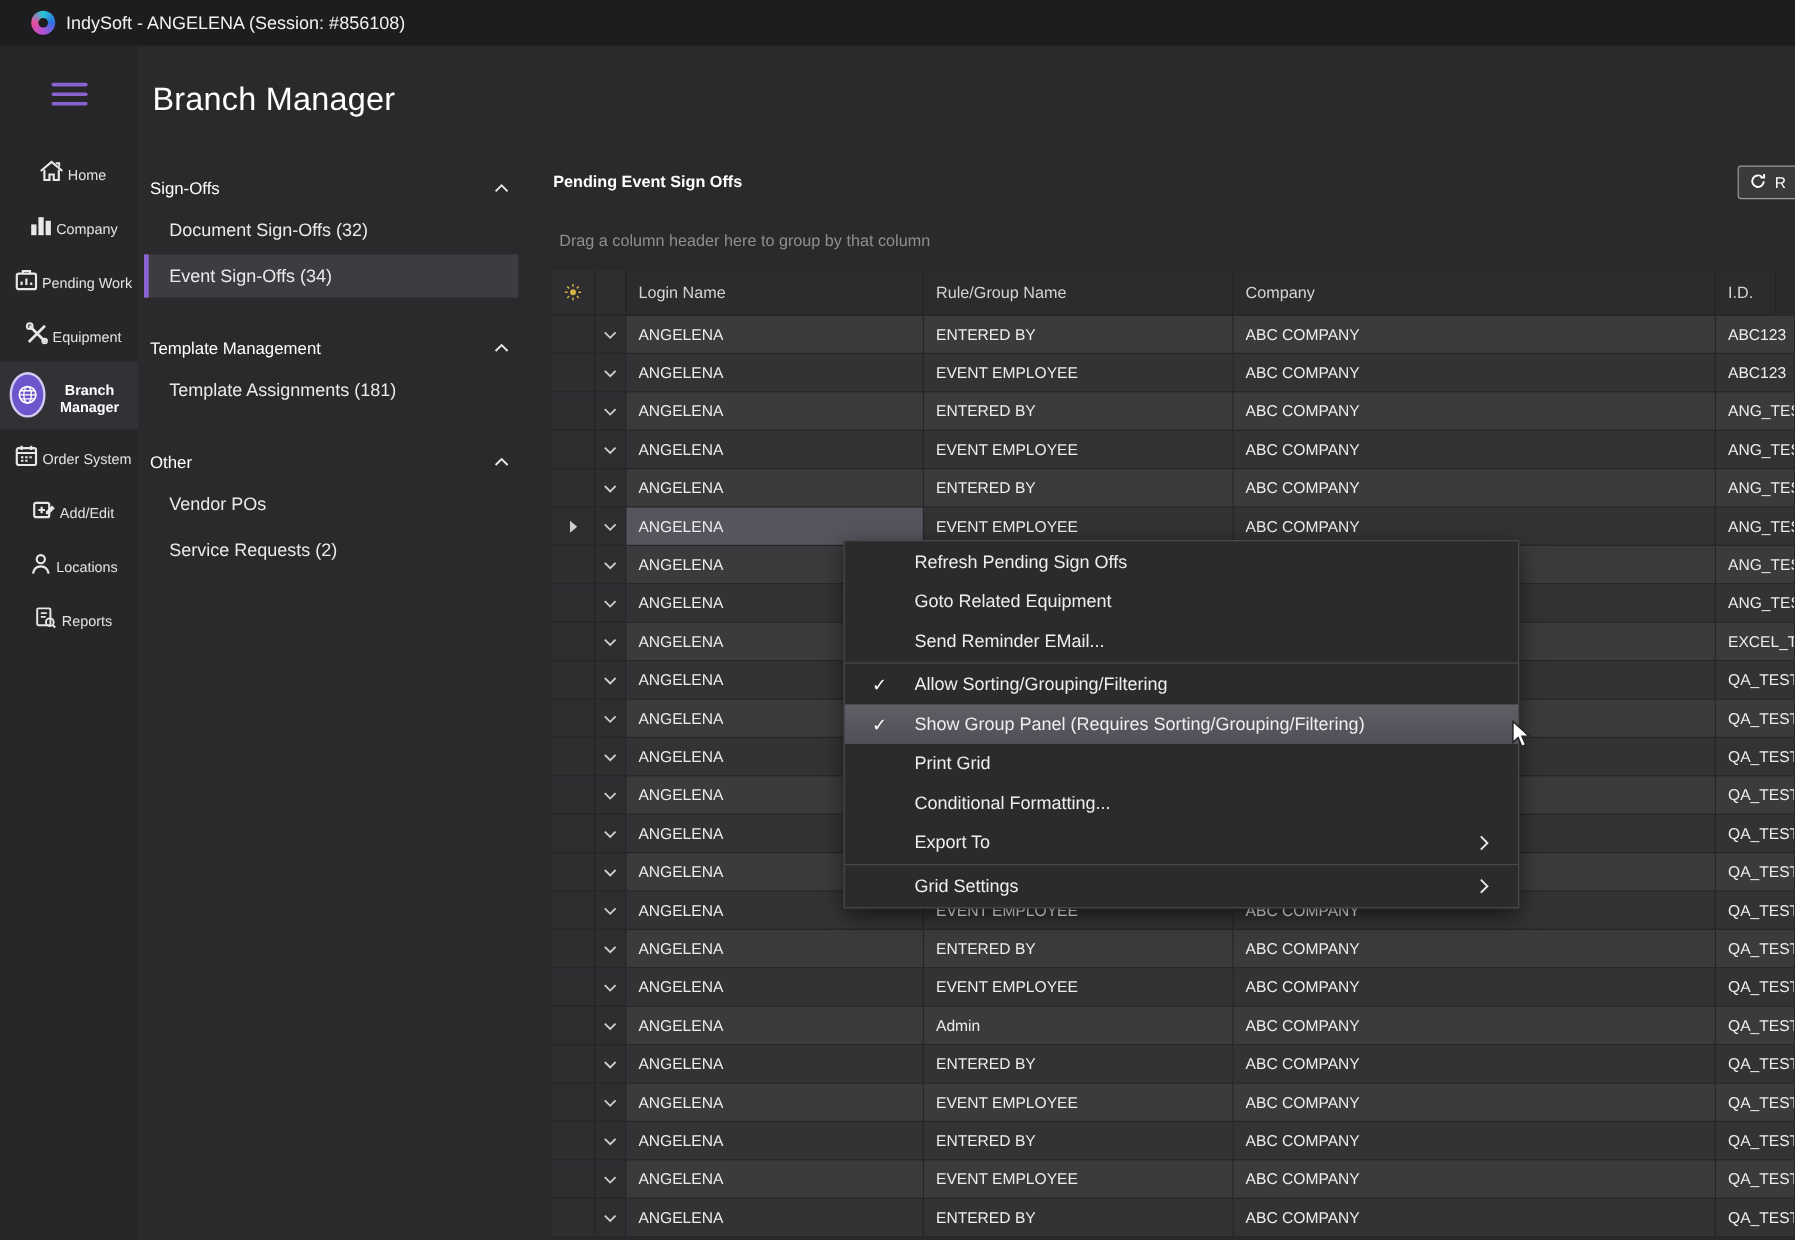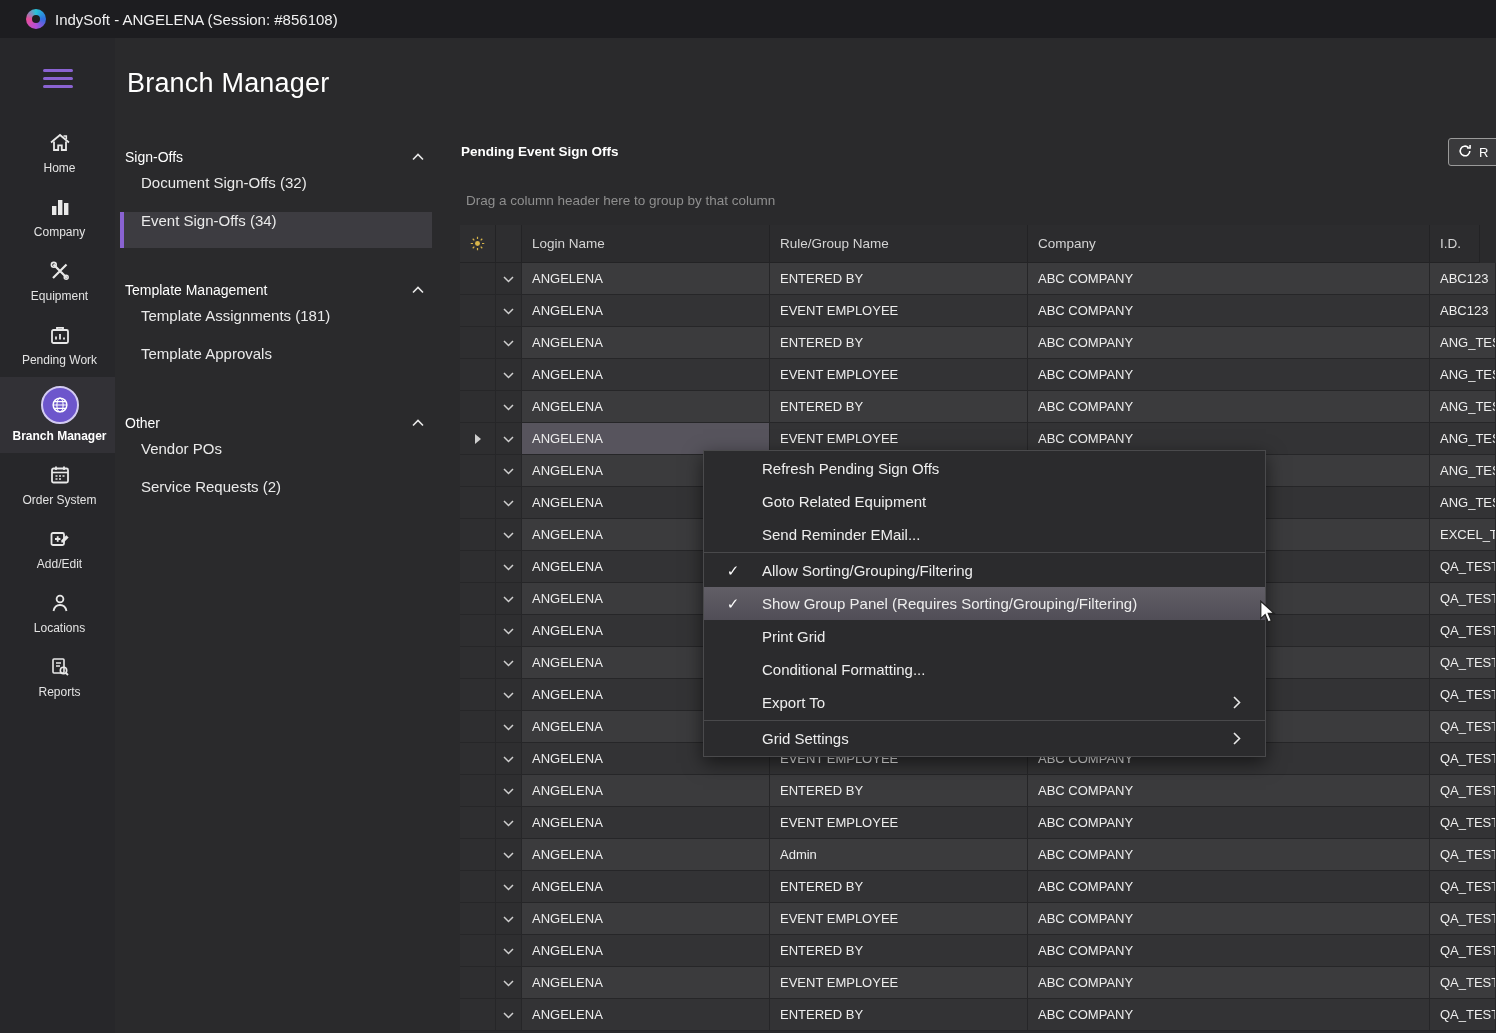--- a/index.html
+++ b/index.html
@@ -14,21 +14,21 @@
     position:relative; }
   .app-logo::after { content:""; position:absolute; left:6px; top:6px; width:8px; height:8px;
     border-radius:50%; background:#1d1d20; }
   .app-title { color:#f1f1f1; font-size:15px; }
 
   
   .sidebar { position:absolute; left:0; top:38px; bottom:0; width:115px; background:#27272a;
     display:flex; flex-direction:column; align-items:stretch; z-index:4; }
   .hamburger { width:30px; margin:26px auto 28px auto; cursor:pointer; }
   .hamburger div { height:3px; background:#8a63d2; border-radius:2px; margin:5px 0; }
-  .sb-item { display:flex; flex-direction:column; align-items:center; justify-content:center;
+  .sb-item { display:flex; flex-direction:row; align-items:center; justify-content:center;
     padding:9px 4px 10px 8px; cursor:pointer; text-align:center; }
   .sb-item.active { background:#323136; }
   .sb-icon { width:26px; height:26px; display:flex; align-items:center; justify-content:center; }
   .sb-icon svg { width:24px; height:24px; }
   .sb-icon-active { width:38px; height:38px; border-radius:50%; background:#6d56cc;
     border:2px solid #d3cbf2; }
   .sb-icon-active svg { width:22px; height:22px; }
   .sb-label { color:#e3e3e3; font-size:12px; margin-top:5px; line-height:14px; }
   .sb-item.active .sb-label { color:#ffffff; font-weight:bold; }
 
@@ -36,21 +36,21 @@
   .page-title { position:absolute; left:127px; top:68px; color:#ffffff; font-size:27px;
     font-weight:400; letter-spacing:.2px; }
 
   
   .nav-panel { position:absolute; left:120px; top:142px; width:312px; }
   .nav-sec-header { display:flex; justify-content:space-between; align-items:center;
     height:30px; color:#ffffff; font-weight:normal; font-size:14px; padding:0 8px 0 5px;
     cursor:pointer; }
   .nav-sec-header:not(:first-child) { margin-top:27px; }
   .nav-chevron { display:flex; }
-  .nav-item { height:36px; display:flex; padding-left:17px;
+  .nav-item { height:36px; display:flex; align-items:center; padding-left:17px;
     font-size:15px; color:#eaeaea; margin-top:2px; cursor:pointer; border-left:4px solid transparent; }
   .nav-item.selected { background:#3d3c41; border-left:4px solid #8a63d2; }
 
   
   .grid-wrap { position:absolute; left:460px; top:135px; right:0; bottom:0; }
   .grid-title { position:absolute; left:1px; top:9px; color:#ffffff; font-size:13.5px;
     font-weight:bold; }
   .refresh-btn { position:absolute; top:3px; right:-64px; width:112px; height:28px;
     background:#3a3a3c; border:1px solid #9a9a9a; border-radius:3px; color:#ffffff;
     display:flex; align-items:center; gap:7px; padding:0 9px; font-size:13px; cursor:pointer;
@@ -121,36 +121,36 @@
             <rect x="4" y="11" width="4.4" height="9" fill="#e8e8e8"></rect>
             <rect x="10" y="5" width="4.4" height="15" fill="#e8e8e8"></rect>
             <rect x="16" y="8" width="4.4" height="12" fill="#e8e8e8"></rect>
           </svg>
         </span>
         <span class="sb-label">Company</span>
       </div>
       <div class="sb-item">
         <span class="sb-icon">
           <svg viewBox="0 0 24 24">
+            <rect x="4" y="7" width="16" height="13" rx="1.5" fill="none" stroke="#e8e8e8" stroke-width="1.8"></rect>
+            <path d="M9 7V4.8h6V7" stroke="#e8e8e8" stroke-width="1.8" fill="none"></path>
+            <path d="M8 16.5v-3M12 16.5v-5.5M16 16.5v-2" stroke="#e8e8e8" stroke-width="1.8"></path>
+          </svg>
+        </span>
+        <span class="sb-label">Pending Work</span>
+      </div>
+      <div class="sb-item">
+        <span class="sb-icon">
+          <svg viewBox="0 0 24 24">
             <path d="M5.5 5.5 19 19M18.5 5.5 5 19" stroke="#e8e8e8" stroke-width="2.2" fill="none"></path>
             <circle cx="5.8" cy="5.8" r="2.4" fill="none" stroke="#e8e8e8" stroke-width="1.6"></circle>
             <circle cx="18.2" cy="18.2" r="2" fill="none" stroke="#e8e8e8" stroke-width="1.4"></circle>
           </svg>
         </span>
         <span class="sb-label">Equipment</span>
-      </div>
-      <div class="sb-item">
-        <span class="sb-icon">
-          <svg viewBox="0 0 24 24">
-            <rect x="4" y="7" width="16" height="13" rx="1.5" fill="none" stroke="#e8e8e8" stroke-width="1.8"></rect>
-            <path d="M9 7V4.8h6V7" stroke="#e8e8e8" stroke-width="1.8" fill="none"></path>
-            <path d="M8 16.5v-3M12 16.5v-5.5M16 16.5v-2" stroke="#e8e8e8" stroke-width="1.8"></path>
-          </svg>
-        </span>
-        <span class="sb-label">Pending Work</span>
       </div>
       <div class="sb-item active">
         <span class="sb-icon sb-icon-active">
           <svg viewBox="0 0 24 24">
             <circle cx="12" cy="12" r="7.5" fill="none" stroke="#fff" stroke-width="1.6"></circle>
             <ellipse cx="12" cy="12" rx="3.4" ry="7.5" fill="none" stroke="#fff" stroke-width="1.2"></ellipse>
             <path d="M4.8 12h14.4M5.9 8.3h12.2M5.9 15.7h12.2" stroke="#fff" stroke-width="1.2"></path>
           </svg>
         </span>
         <span class="sb-label">Branch Manager</span>
@@ -219,23 +219,20 @@
     <div class="nav-sec-header">
       <span>Template Management</span>
       <span class="nav-chevron">
         <svg width="12" height="8" viewBox="0 0 12 8">
           <path d="M1 6.5 6 1.5 11 6.5" stroke="#e8e8e8" stroke-width="1.6" fill="none"></path>
         </svg>
       </span>
     </div>
     <div class="nav-item">
       <span>Template Assignments (181)</span>
-    </div>
-    <div class="nav-item">
-      <span>Template Approvals</span>
     </div>
     <div class="nav-sec-header">
       <span>Other</span>
       <span class="nav-chevron">
         <svg width="12" height="8" viewBox="0 0 12 8">
           <path d="M1 6.5 6 1.5 11 6.5" stroke="#e8e8e8" stroke-width="1.6" fill="none"></path>
         </svg>
       </span>
     </div>
     <div class="nav-item">

